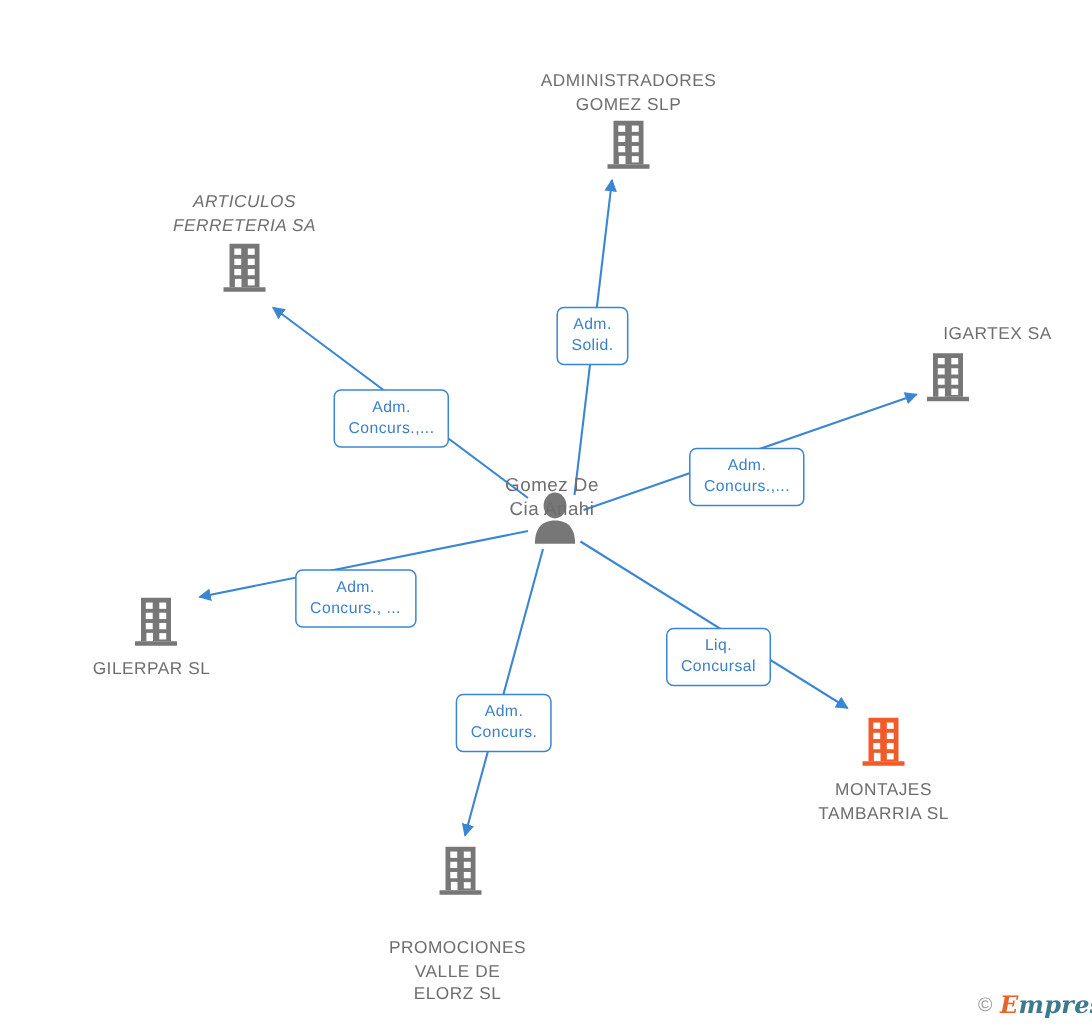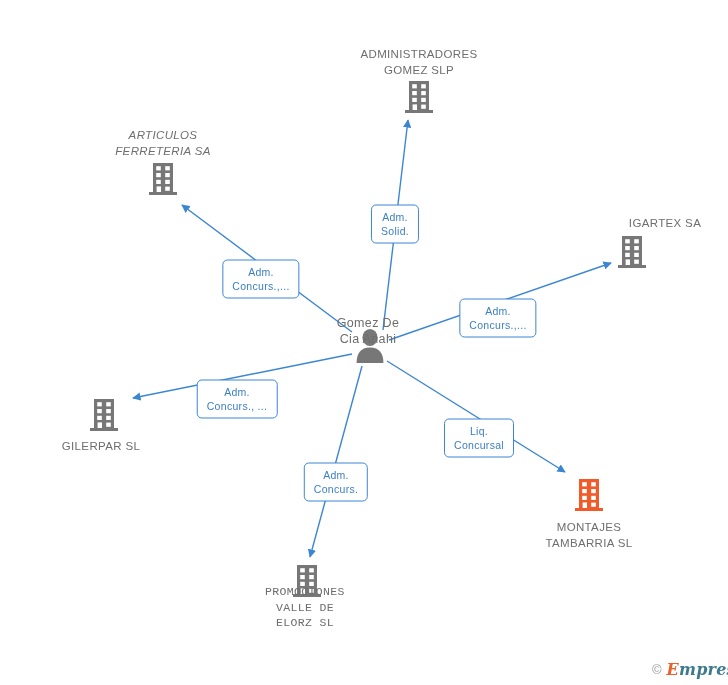--- a/index.html
+++ b/index.html
@@ -190,21 +190,21 @@
             <rect x="17.2" y="4.2" width="4.6" height="4.2" fill="#ffffff"></rect>
             <rect x="8.2" y="11" width="4.6" height="4.2" fill="#ffffff"></rect>
             <rect x="17.2" y="11" width="4.6" height="4.2" fill="#ffffff"></rect>
             <rect x="8.2" y="17.8" width="4.6" height="4.2" fill="#ffffff"></rect>
             <rect x="17.2" y="17.8" width="4.6" height="4.2" fill="#ffffff"></rect>
             <rect x="8.6" y="24.4" width="4.4" height="5.6" fill="#ffffff"></rect>
             <rect x="17.2" y="24.6" width="4.6" height="4.2" fill="#ffffff"></rect>
             <rect x="1" y="30" width="28" height="3" fill="#777777"></rect>
           </svg></div>
       </div>
-      <div class="node-label" style="left: 305px; top: 584px; font-family: Liberation Mono, monospace;">PROMOCIONES
+      <div class="node-label" style="left: 305px; top: 625px;">PROMOCIONES
 VALLE DE
 ELORZ SL</div>
       <div class="node" style="left: 370px; top: 348px;">
         <div class="node-icon"><svg width="34" height="36" viewBox="0 0 34 36" xmlns="http://www.w3.org/2000/svg">
             <ellipse cx="17" cy="9.5" rx="7.6" ry="8.6" fill="#777777"></ellipse>
             <path d="M17 19.5 C7.5 19.5 3.6 25.5 3.6 35 L30.4 35 C30.4 25.5 26.5 19.5 17 19.5 Z" fill="#777777"></path>
           </svg></div>
       </div>
       <div class="node-label" style="left: 368px; top: 304px; font-size: 12.5px; margin-top: 12px;">Gomez De
 Cia Anahi</div>

